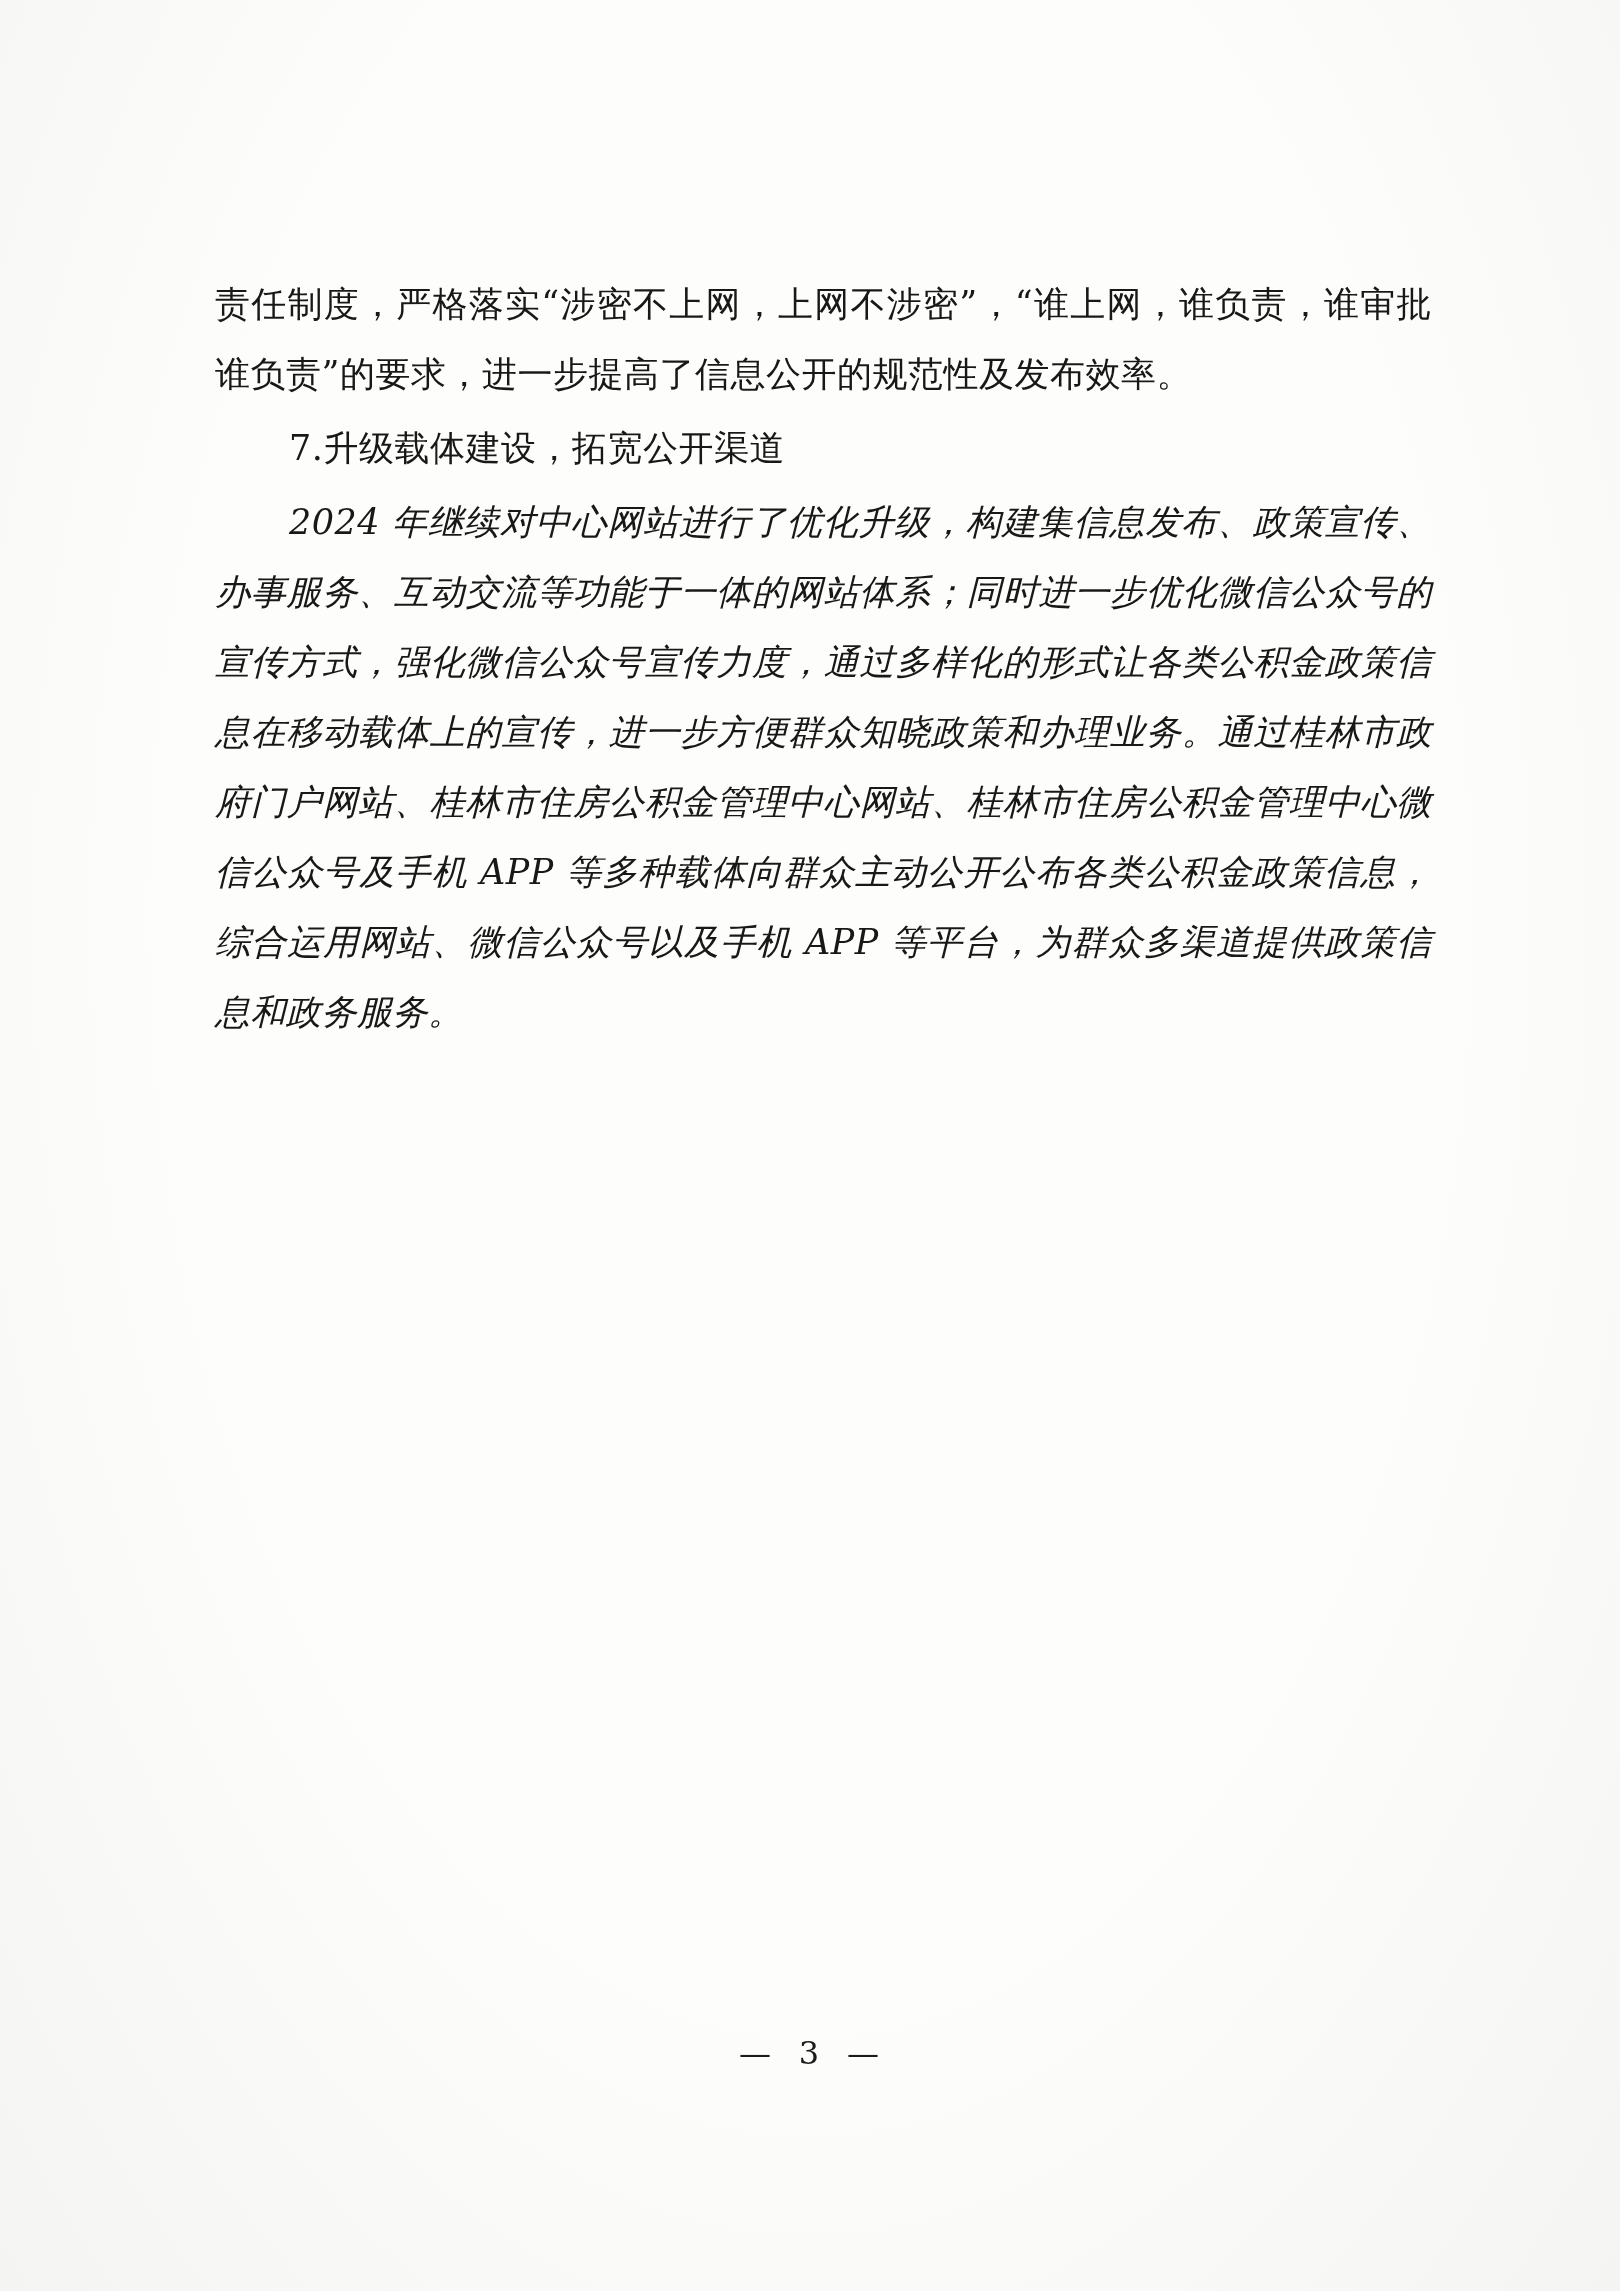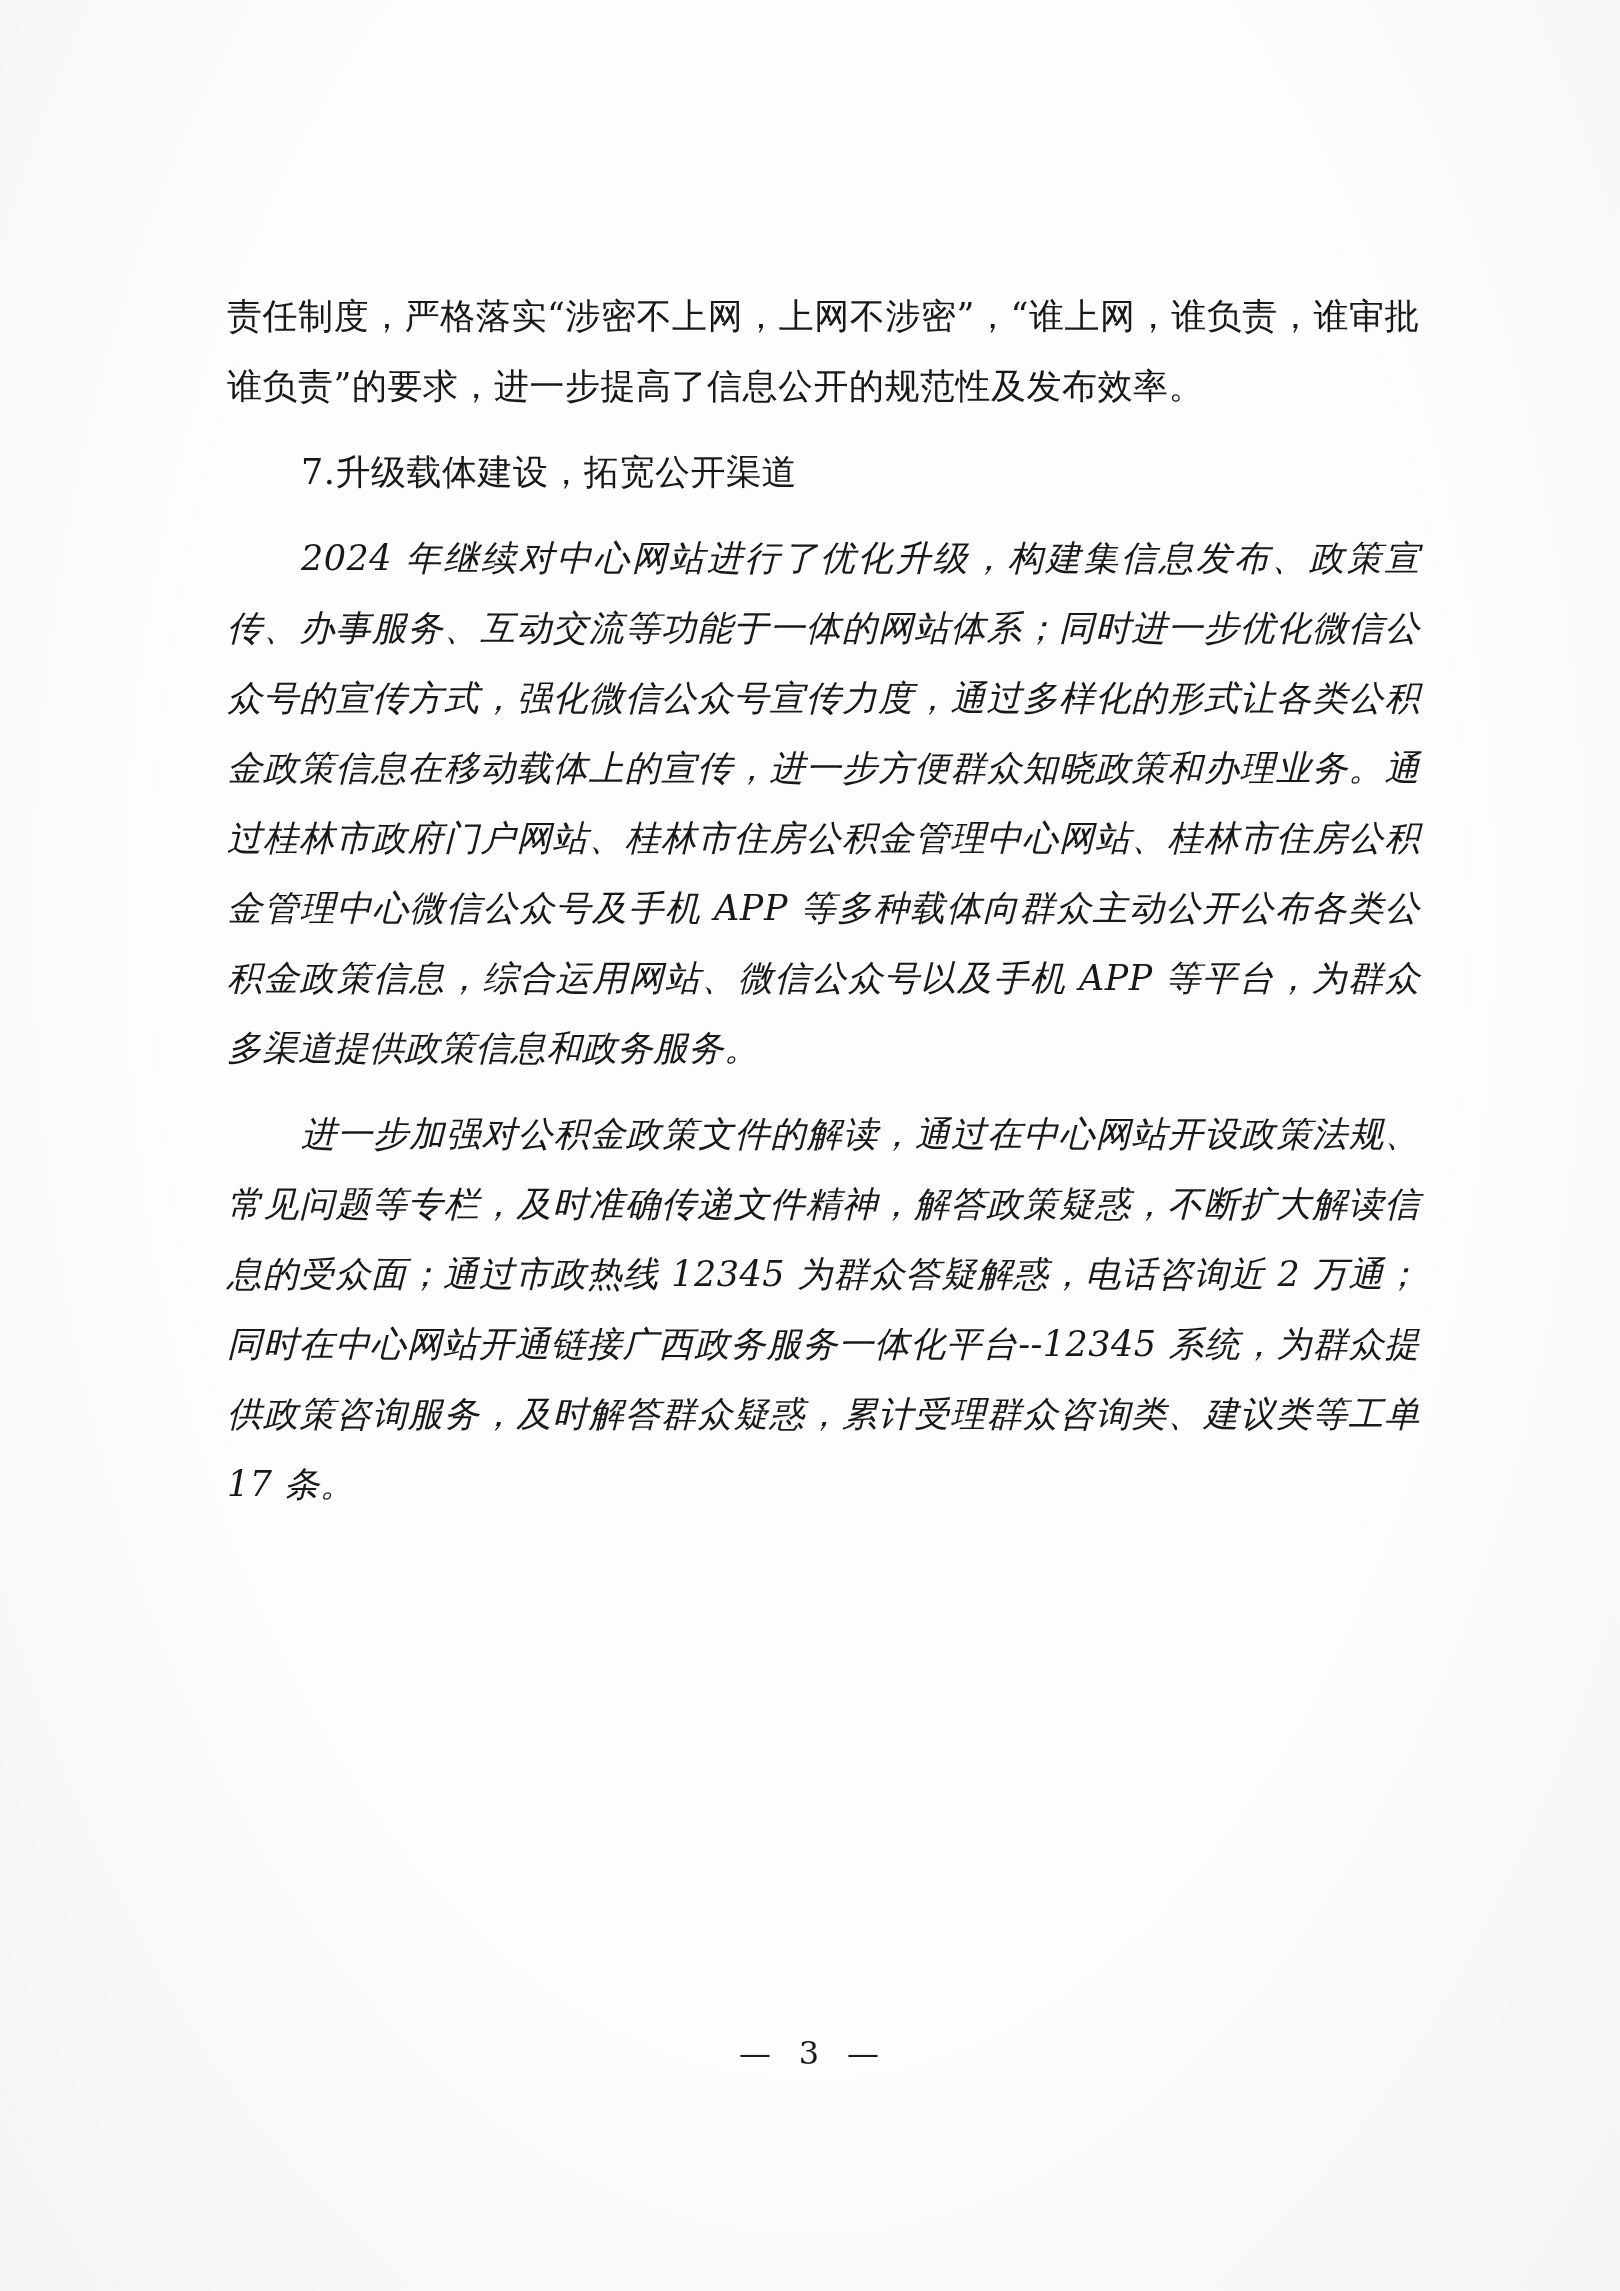--- a/index.html
+++ b/index.html
@@ -31,21 +31,21 @@
       radial-gradient(ellipse at 50% 40%, rgba(255,255,255,0) 55%, rgba(0,0,0,0.035) 100%);
     pointer-events: none;
   }
   .content {
     position: absolute;
     left: 211px;
     top: 265px;
     width: 1225px;
   }
   p {
-    margin: 16px;
+    margin: 4px;
     font-size: 35px;
     line-height: 70px;
     letter-spacing: 0.5px;
     text-align: justify;
     text-justify: inter-ideograph;
     color: #181818;
   }
   p.indent {
     text-indent: 74px;
     font-style: italic;
@@ -75,21 +75,20 @@
 
   <div class="content">
 
     <p class="block">责任制度，严格落实“涉密不上网，上网不涉密”，“谁上网，谁负责，谁审批谁负责”的要求，进一步提高了信息公开的规范性及发布效率。</p>
 
     <p class="heading">7.升级载体建设，拓宽公开渠道</p>
 
     <p class="indent">2024 年继续对中心网站进行了优化升级，构建集信息发布、政策宣传、办事服务、互动交流等功能于一体的网站体系；同时进一步优化微信公众号的宣传方式，强化微信公众号宣传力度，通过多样化的形式让各类公积金政策信息在移动载体上的宣传，进一步方便群众知晓政策和办理业务。通过桂林市政府门户网站、桂林市住房公积金管理中心网站、桂林市住房公积金管理中心微信公众号及手机 APP 等多种载体向群众主动公开公布各类公积金政策信息，综合运用网站、微信公众号以及手机 APP 等平台，为群众多渠道提供政策信息和政务服务。</p>
 
 
-    <p class="indent">进一步加强对公积金政策文件的解读，通过在中心网站开设政策法规、常见问题等专栏，及时准确传递文件精神，解答政策疑惑，不断扩大解读信息的受众面；通过市政热线 12345 为群众答疑解惑，电话咨询近 2 万通；同时在中心网站开通链接广西政务服务一体化平台--12345 系统，为群众提供政策咨询服务，及时解答群众疑惑，累计受理群众咨询类、建议类等工单 17 条。</p>
 
   </div>
 
   <div class="footer">
     <span>—</span>
     <span class="pagenum">3</span>
     <span>—</span>
   </div>
 
 </div>

